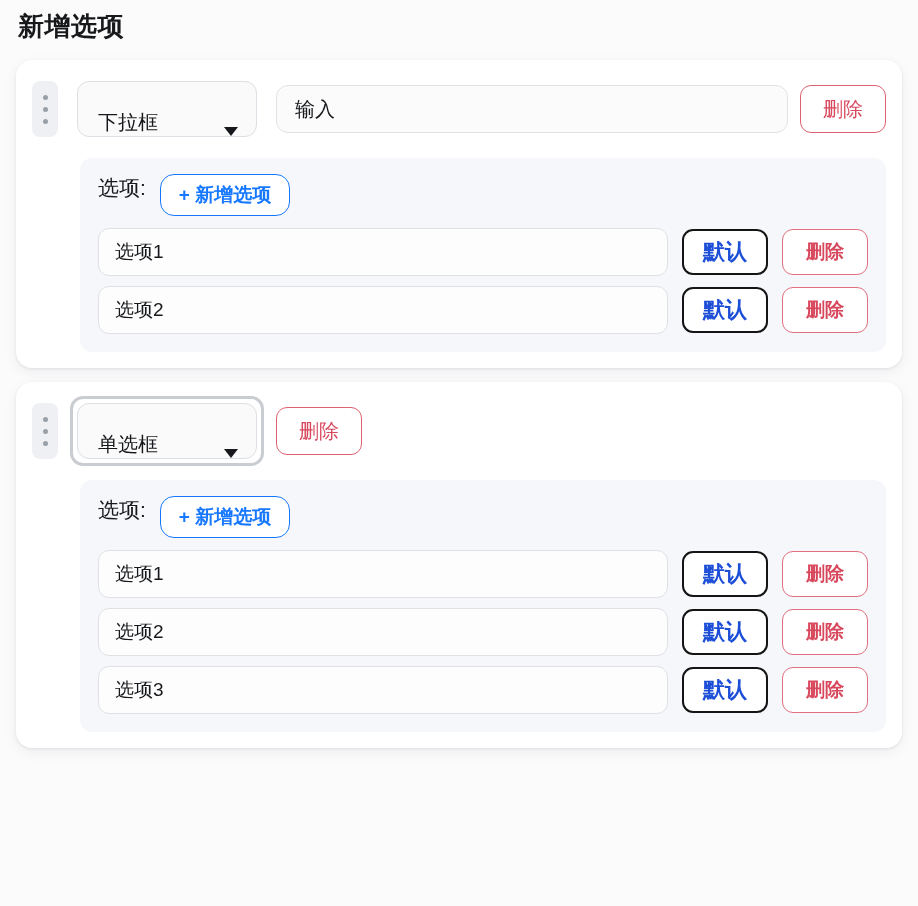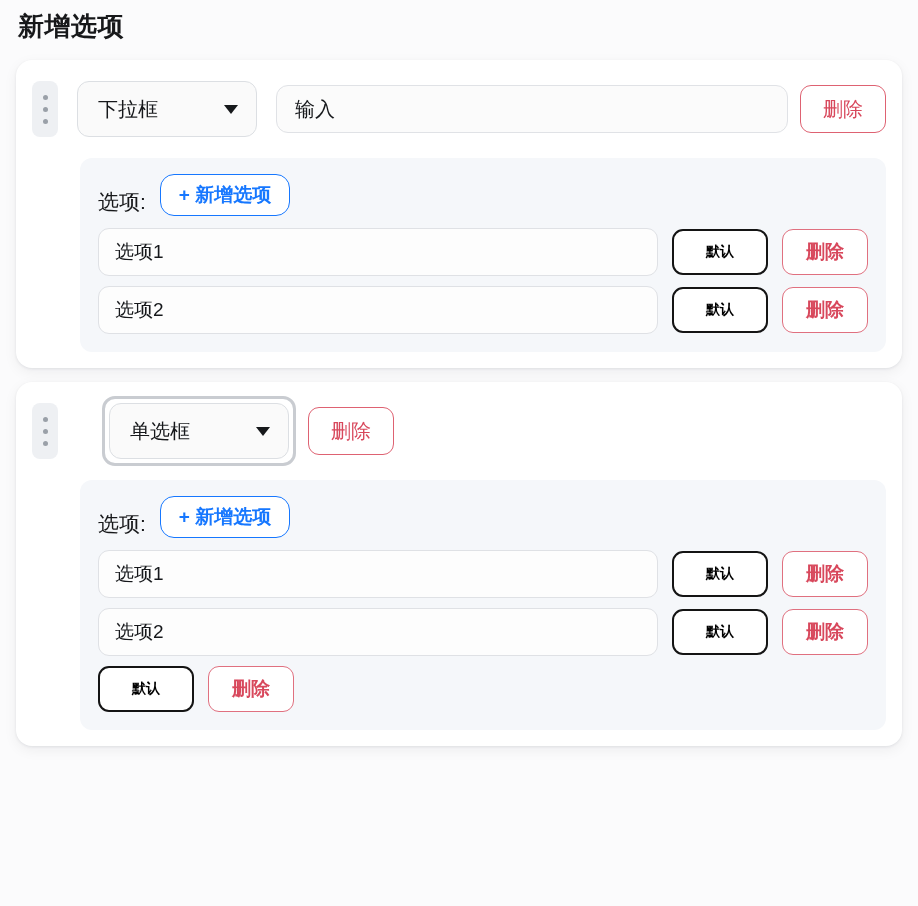--- a/index.html
+++ b/index.html
@@ -70,31 +70,30 @@
   
   .type-select-wrap {
     flex: 0 0 auto;
     border-radius: 13px;
     padding: 4px;
     border: 3px solid transparent;
     box-sizing: border-box;
   }
   .type-select-wrap.focused {
     border-color: #c9ccd1;
-    margin-left: 32px;
   }
   .type-select {
     width: 180px;
     height: 56px;
     box-sizing: border-box;
     background: #fafafa;
     border: 1px solid #dcdfe3;
     border-radius: 12px;
     display: flex;
-    align-items: center;
+    align-items: flex-end;
     justify-content: space-between;
     padding: 0 18px 0 20px;
     font-size: 20px;
     color: #16181b;
     cursor: pointer;
   }
   .caret {
     width: 0;
     height: 0;
     border-left: 7px solid transparent;
@@ -142,21 +141,21 @@
   .options-panel {
     margin: 14px 0 0 48px;
     background: #f5f7fa;
     border-radius: 12px;
     padding: 16px 18px 18px 18px;
     box-sizing: border-box;
   }
 
   .options-head {
     display: flex;
-    align-items: flex-end;
+    align-items: flex-start;
     gap: 14px;
     margin-bottom: 12px;
   }
   .options-label {
     font-size: 21px;
     color: #17181a;
   }
   .btn-add-option {
     height: 42px;
     padding: 0 18px;
@@ -190,25 +189,25 @@
     font-size: 19px;
     color: #16181b;
     font-family: inherit;
     outline: none;
     min-width: 0;
   }
 
   .btn-default {
     flex: 0 0 auto;
     height: 46px;
-    width: 96px;
+    width: 86px;
     border: 2px solid #141414;
-    color: #000000;
+    color: #1d4ed8;
     border-radius: 11px;
-    font-size: 14px;
+    font-size: 22px;
     font-weight: bold;
   }
 
   .btn-delete-option {
     flex: 0 0 auto;
     height: 46px;
     width: 86px;
     border: 1.6px solid #e0707f;
     color: #d8485c;
     border-radius: 11px;
@@ -296,19 +295,20 @@
         <button class="btn-outline btn-delete-option">删除</button>
       </div>
 
       <div class="option-row">
         <input class="option-input" type="text" value="选项2" style="">
         <button class="btn-outline btn-default">默认</button>
         <button class="btn-outline btn-delete-option">删除</button>
       </div>
 
       <div class="option-row">
+        <input class="option-input" type="text" value="选项3" style="">
         <button class="btn-outline btn-default">默认</button>
         <button class="btn-outline btn-delete-option">删除</button>
       </div>
     </div>
   </div>
 
 </div>
 
 </body></html>

